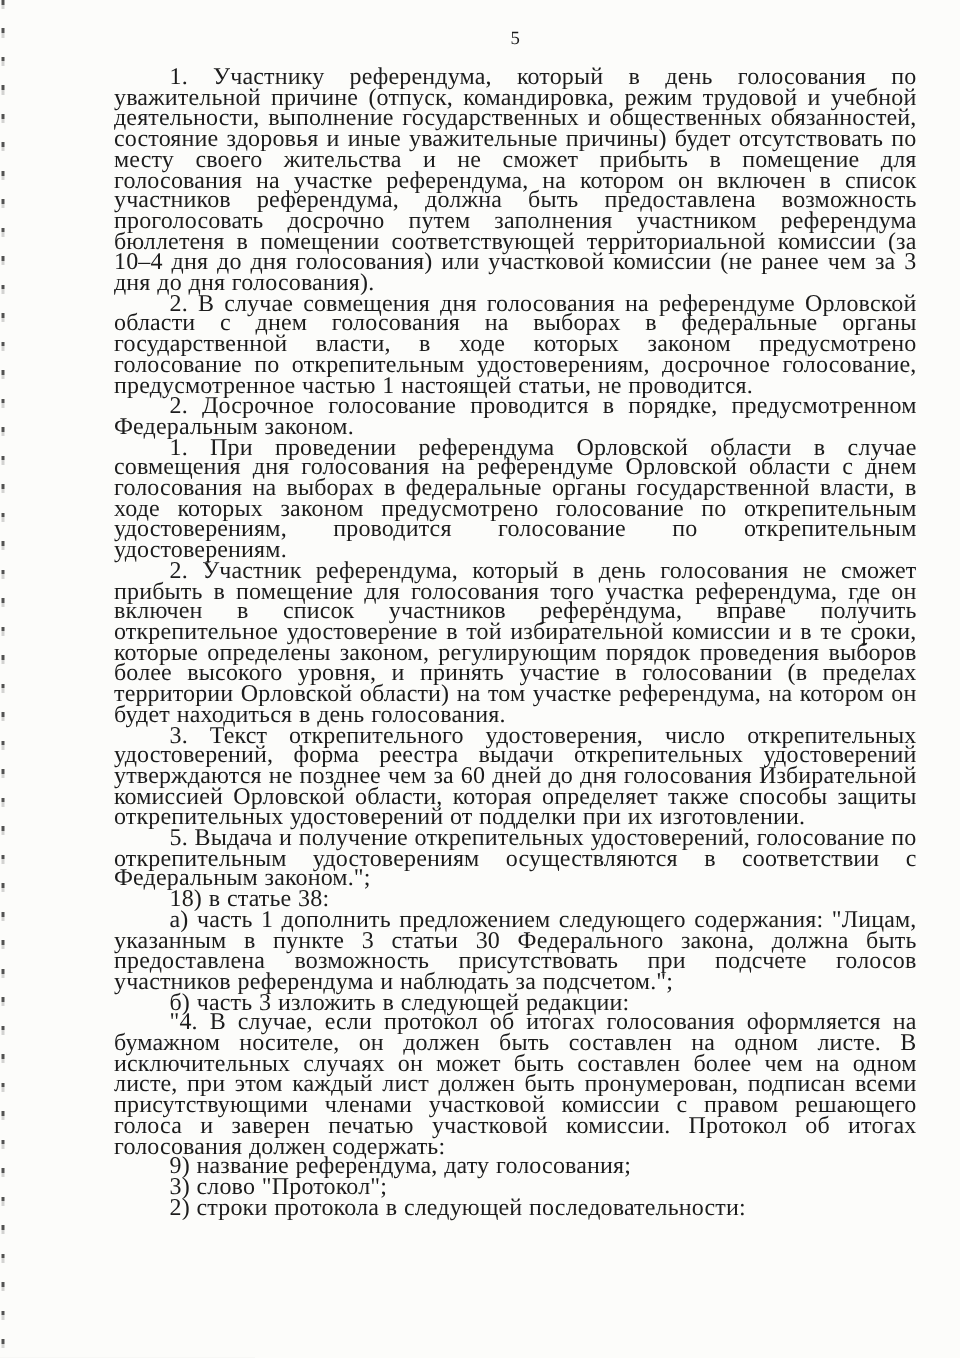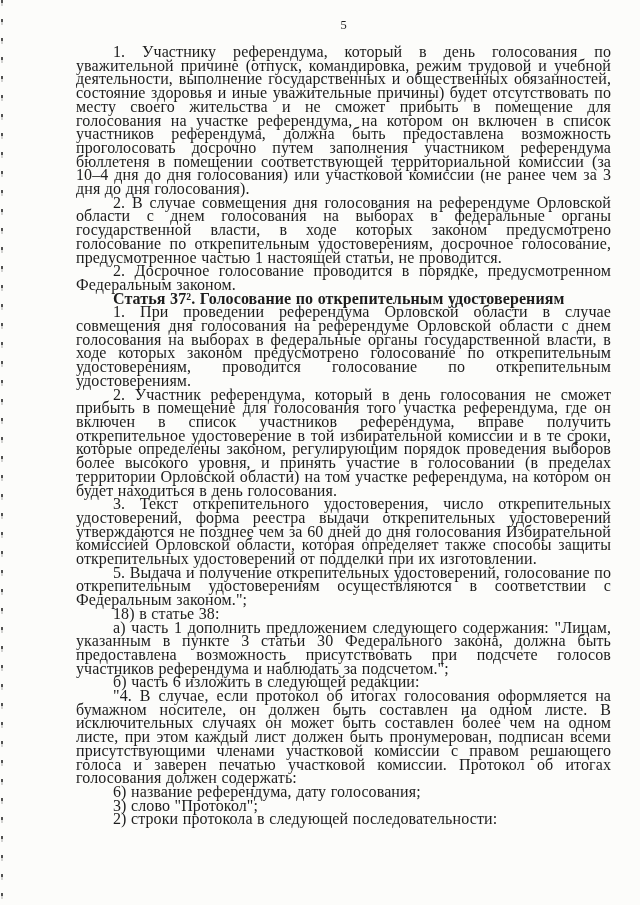--- a/index.html
+++ b/index.html
@@ -49,26 +49,25 @@
 <body>
 
 <div class="page">
   <div class="scan-edge"></div>
   <div class="content">
     <div class="page-number">5</div>
 
     <p class="para">1. Участнику референдума, который в день голосования по уважительной причине (отпуск, командировка, режим трудовой и учебной деятельности, выполнение государственных и общественных обязанностей, состояние здоровья и иные уважительные причины) будет отсутствовать по месту своего жительства и не сможет прибыть в помещение для голосования на участке референдума, на котором он включен в список участников референдума, должна быть предоставлена возможность проголосовать досрочно путем заполнения участником референдума бюллетеня в помещении соответствующей территориальной комиссии (за 10–4 дня до дня голосования) или участковой комиссии (не ранее чем за 3 дня до дня голосования).</p>
     <p class="para">2. В случае совмещения дня голосования на референдуме Орловской области с днем голосования на выборах в федеральные органы государственной власти, в ходе которых законом предусмотрено голосование по открепительным удостоверениям, досрочное голосование, предусмотренное частью 1 настоящей статьи, не проводится.</p>
     <p class="para">2. Досрочное голосование проводится в порядке, предусмотренном Федеральным законом.</p>
-    <p class="para heading">Статья 37². Голосование по открепительным удостоверениям</p>
     <p class="para">1. При проведении референдума Орловской области в случае совмещения дня голосования на референдуме Орловской области с днем голосования на выборах в федеральные органы государственной власти, в ходе которых законом предусмотрено голосование по открепительным удостоверениям, проводится голосование по открепительным удостоверениям.</p>
     <p class="para">2. Участник референдума, который в день голосования не сможет прибыть в помещение для голосования того участка референдума, где он включен в список участников референдума, вправе получить открепительное удостоверение в той избирательной комиссии и в те сроки, которые определены законом, регулирующим порядок проведения выборов более высокого уровня, и принять участие в голосовании (в пределах территории Орловской области) на том участке референдума, на котором он будет находиться в день голосования.</p>
     <p class="para">3. Текст открепительного удостоверения, число открепительных удостоверений, форма реестра выдачи открепительных удостоверений утверждаются не позднее чем за 60 дней до дня голосования Избирательной комиссией Орловской области, которая определяет также способы защиты открепительных удостоверений от подделки при их изготовлении.</p>
     <p class="para">5. Выдача и получение открепительных удостоверений, голосование по открепительным удостоверениям осуществляются в соответствии с Федеральным законом.";</p>
     <p class="para">18) в статье 38:</p>
     <p class="para">а) часть 1 дополнить предложением следующего содержания: "Лицам, указанным в пункте 3 статьи 30 Федерального закона, должна быть предоставлена возможность присутствовать при подсчете голосов участников референдума и наблюдать за подсчетом.";</p>
-    <p class="para">б) часть 6 изложить в следующей редакции:</p>
+    <p class="para">б) часть 3 изложить в следующей редакции:</p>
     <p class="para">"4. В случае, если протокол об итогах голосования оформляется на бумажном носителе, он должен быть составлен на одном листе. В исключительных случаях он может быть составлен более чем на одном листе, при этом каждый лист должен быть пронумерован, подписан всеми присутствующими членами участковой комиссии с правом решающего голоса и заверен печатью участковой комиссии. Протокол об итогах голосования должен содержать:</p>
-    <p class="para">6) название референдума, дату голосования;</p>
+    <p class="para">9) название референдума, дату голосования;</p>
     <p class="para">3) слово "Протокол";</p>
     <p class="para">2) строки протокола в следующей последовательности:</p>
   </div>
 </div>
 
 </body></html>

